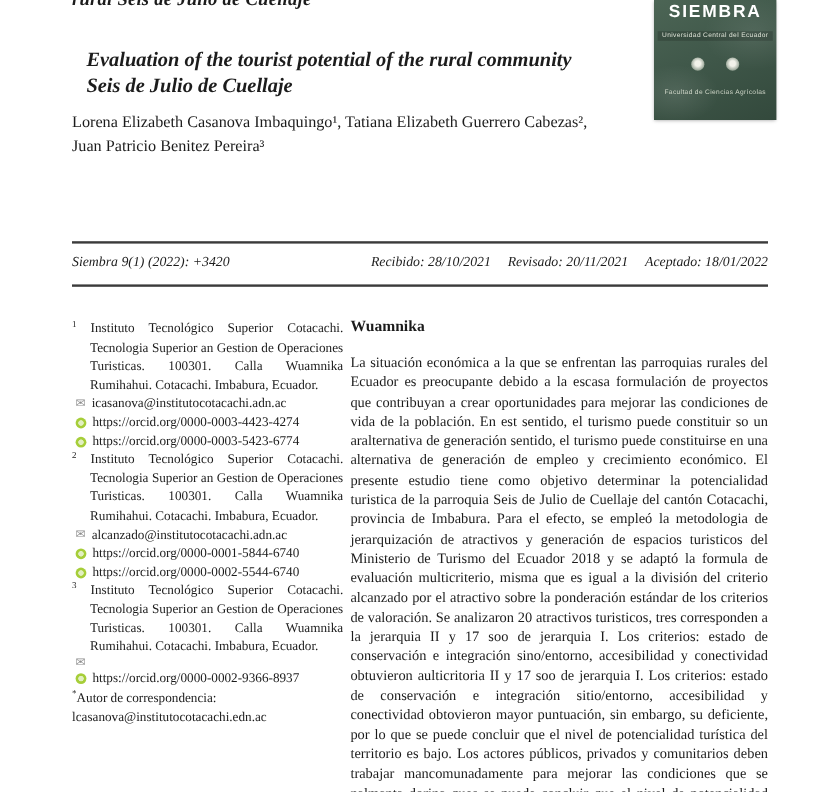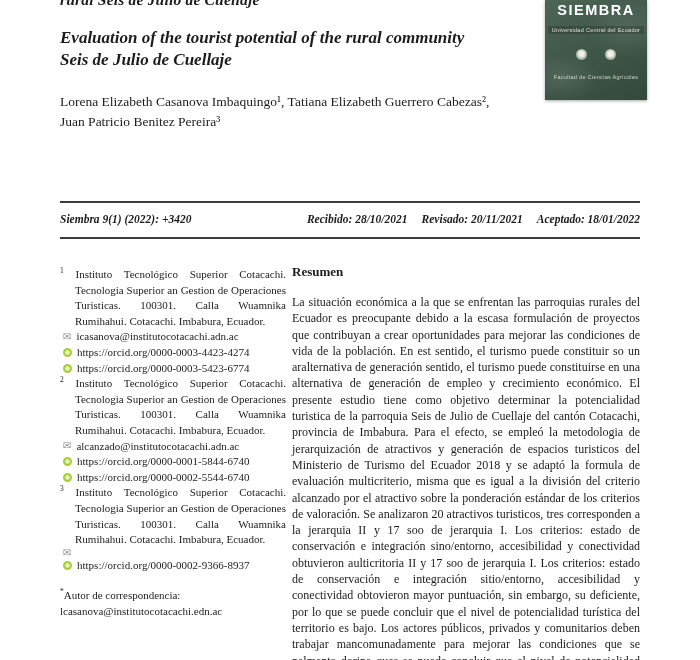--- a/index.html
+++ b/index.html
@@ -57,21 +57,21 @@
   }
   .cover-footer { margin-top: 11px; color: #cfd6c8; font-size: 5.5px; letter-spacing: .3px; }
 
   
   .rule { position: absolute; left: 60px; width: 580px; height: 2px; background: #3b3b3b; }
   .rule-top { top: 201px; }
   .rule-bottom { top: 237px; }
   .meta-bar {
     position: absolute; left: 60px; top: 213px; width: 580px;
     display: flex; justify-content: space-between; align-items: flex-start;
-    font-size: 11.5px; font-style: italic; font-weight: bold;
+    font-size: 11.5px; font-style: italic;
   }
   .meta-dates { display: flex; gap: 14px; margin-left: 43px; }
 
   
   .left-col {
     position: absolute; left: 60px; top: 267px; width: 226px;
     font-size: 11px; line-height: 15.6px; text-align: justify;
   }
   .aff { margin: 0; }
   .aff-text { padding-left: 15px; text-indent: -15px; }
@@ -82,36 +82,36 @@
   }
   .mail-icon {
     font-family: "DejaVu Sans", sans-serif;
     font-size: 10px; color: #8d8d8d; line-height: 1; flex: 0 0 auto;
   }
   .orcid-icon {
     width: 9px; height: 9px; border-radius: 50%; flex: 0 0 auto;
     background: radial-gradient(circle, #e2efc2 0 32%, #a6ce39 40%);
     display: inline-block;
   }
-  .correspondence { margin-top: 15px; text-align: left; }
+  .correspondence { margin-top: 2px; text-align: left; }
 
   
   .right-col { position: absolute; left: 292px; top: 264px; width: 348px; }
   .abstract-heading { font-size: 13px; font-weight: bold; margin: 0 0 14px 0; }
   .abstract-text {
     font-size: 12px; line-height: 16.3px; text-align: justify;
     margin: 0;
   }
 </style>
 </head>
 <body>
 
 <div class="clipped-title">rural Seis de Julio de Cuellaje</div>
 
-<h1 class="title-en" style="margin:0">Evaluation of the tourist potential of the rural community
+<h1 class="title-en" style="margin:12px">Evaluation of the tourist potential of the rural community
 Seis de Julio de Cuellaje</h1>
 
 <div class="authors">Lorena Elizabeth Casanova Imbaquingo¹, Tatiana Elizabeth Guerrero Cabezas²,
 Juan Patricio Benitez Pereira³</div>
 
 <div class="cover">
   <div class="cover-journal">SIEMBRA</div>
   <div><span class="cover-subtitle">Universidad Central del Ecuador</span></div>
   <div class="cover-seals">
     <span class="seal"></span>
@@ -177,15 +177,15 @@
   </div>
 
   <div class="correspondence">
     <div><sup class="mark">*</sup><span>Autor de correspondencia:</span></div>
     <div>lcasanova@institutocotacachi.edn.ac</div>
   </div>
 
 </div>
 
 <div class="right-col">
-  <h2 class="abstract-heading">Resumen</h2>
+  <h2 class="abstract-heading">Wuamnika</h2>
   <p class="abstract-text">La situación económica a la que se enfrentan las parroquias rurales del Ecuador es preocupante debido a la escasa formulación de proyectos que contribuyan a crear oportunidades para mejorar las condiciones de vida de la población. En est sentido, el turismo puede constituir so un aralternativa de generación sentido, el turismo puede constituirse en una alternativa de generación de empleo y crecimiento económico. El presente estudio tiene como objetivo determinar la potencialidad turistica de la parroquia Seis de Julio de Cuellaje del cantón Cotacachi, provincia de Imbabura. Para el efecto, se empleó la metodologia de jerarquización de atractivos y generación de espacios turisticos del Ministerio de Turismo del Ecuador 2018 y se adaptó la formula de evaluación multicriterio, misma que es igual a la división del criterio alcanzado por el atractivo sobre la ponderación estándar de los criterios de valoración. Se analizaron 20 atractivos turisticos, tres corresponden a la jerarquia II y 17 soo de jerarquia I. Los criterios: estado de conservación e integración sino/entorno, accesibilidad y conectividad obtuvieron aulticritoria II y 17 soo de jerarquia I. Los criterios: estado de conservación e integración sitio/entorno, accesibilidad y conectividad obtovieron mayor puntuación, sin embargo, su deficiente, por lo que se puede concluir que el nivel de potencialidad turística del territorio es bajo. Los actores públicos, privados y comunitarios deben trabajar mancomunadamente para mejorar las condiciones que se nalmanta dorina ques se puede concluir que el nivel de potencialidad estactiva.</p>
 </div>
 
 </body></html>

